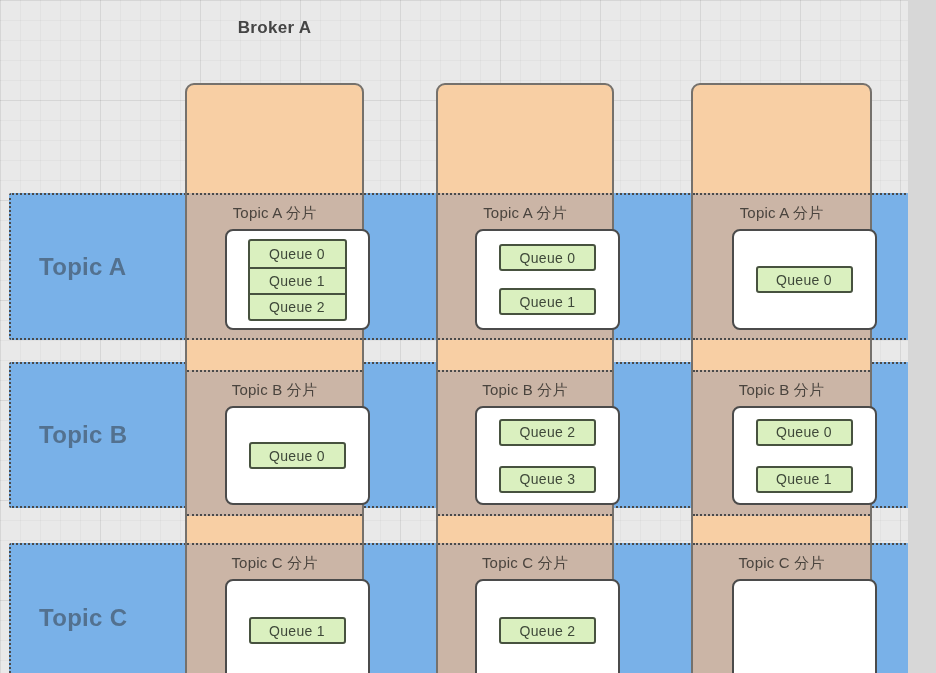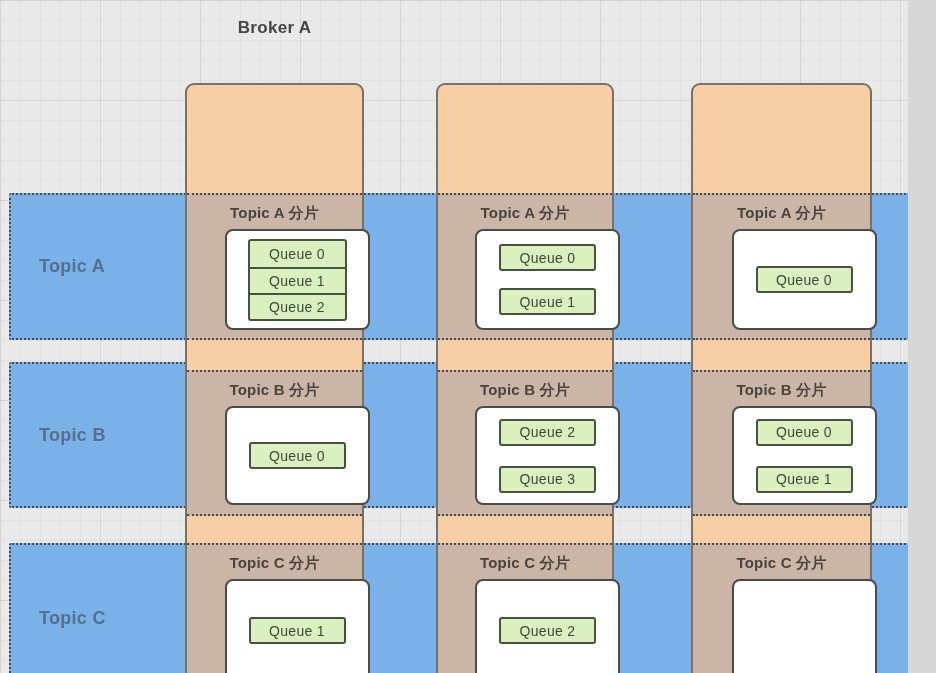--- a/index.html
+++ b/index.html
@@ -29,31 +29,31 @@
     border-radius:9px;z-index:2;
   }
   .col-a{left:185px;width:179px;} .col-b{left:436px;width:178px;} .col-c{left:691px;width:181px;}
   .topic-row{
     position:absolute;left:9px;width:940px;box-sizing:border-box;
     background:var(--topic-fill);border:2px dotted var(--topic-border);
     border-radius:2px;z-index:1;display:flex;align-items:center;
   }
   .row-a{top:193px;height:147px;} .row-b{top:362px;height:146px;} .row-c{top:543px;height:150px;}
   .topic-label{
-    margin-left:28px;font-size:18px;font-weight:bold;color:var(--topic-label-color);letter-spacing:.3px;
+    margin-left:28px;font-size:24px;font-weight:bold;color:var(--topic-label-color);letter-spacing:.3px;
   }
   .cell{
     position:absolute;box-sizing:border-box;background:var(--intersection-fill);
     border-top:2px dotted var(--topic-border);border-bottom:2px dotted var(--topic-border);
     z-index:3;display:flex;flex-direction:column;align-items:center;
   }
   .cell.col-a{left:187px;width:175px;} .cell.col-b{left:438px;width:174px;} .cell.col-c{left:693px;width:177px;}
   .cell.row-a{top:193px;height:147px;} .cell.row-b{top:370px;height:146px;} .cell.row-c{top:543px;height:150px;border-bottom:none;}
   .shard-label{
-    margin-top:9px;font-size:15px;font-weight:bold;color:var(--shard-label-color);letter-spacing:.2px;
+    margin-top:9px;font-size:15px;font-weight:normal;color:var(--shard-label-color);letter-spacing:.2px;
   }
   .shard-box{
     margin-top:6px;width:145px;box-sizing:border-box;background:#ffffff;
     border:2px solid var(--shard-box-border);border-radius:8px;
     display:flex;flex-direction:column;align-items:center;justify-content:center;margin-left:45px;
   }
   .row-a .shard-box{height:101px;}
   .row-b .shard-box{height:99px;}
   .row-c .shard-box{height:130px;justify-content:flex-start;padding-top:36px;}
   .cell.row-a .shard-box.layout-spread{gap:17px;}

